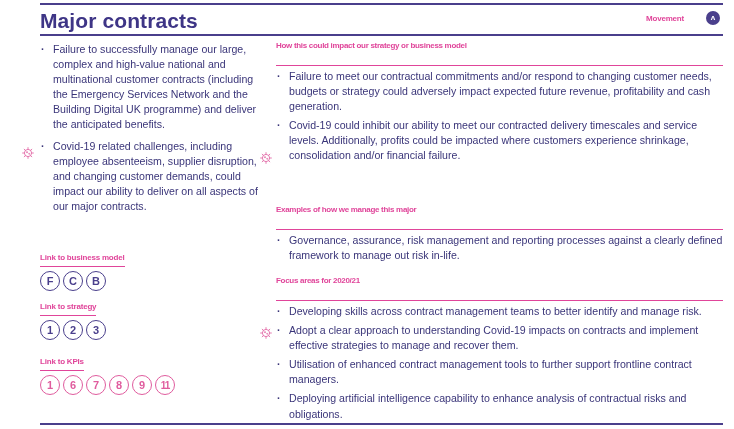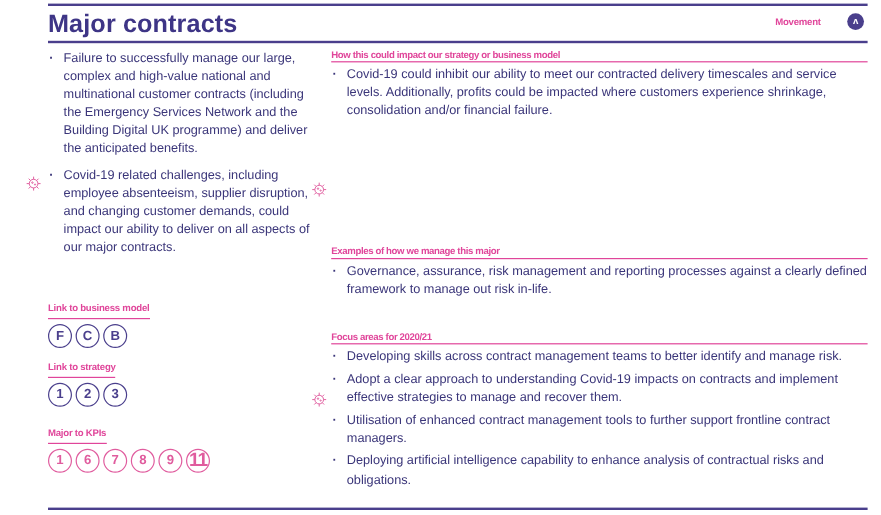--- a/index.html
+++ b/index.html
@@ -22,24 +22,24 @@
   .left .bl li { margin-bottom: 6px; }
 
   .virus { position: absolute; width: 14px; height: 14px; }
   .virus svg { width: 14px; height: 14px; display: block; }
 
   .link-head { display: inline-block; font-size: 8px; font-weight: bold; color: #e0459a; border-bottom: 1.5px solid #e0459a; padding-bottom: 4px; letter-spacing: -0.2px; }
   .link-block { position: absolute; left: 40px; }
   .circles { display: flex; gap: 3px; margin-top: 4px; }
   .circ { width: 20px; height: 20px; border-radius: 50%; border: 1.3px solid #4a3f8c; color: #4a3f8c; font-size: 11px; font-weight: bold; display: flex; align-items: center; justify-content: center; }
   .circ.pink { border-color: #e05c9e; color: #e05c9e; }
-  .circ.small { font-size: 16px; letter-spacing: -1px; }
+  .circ.small { font-size: 10px; letter-spacing: -1px; }
 
   .right { position: absolute; left: 276px; width: 447px; }
-  .sec-head { font-size: 8px; font-weight: bold; color: #e0459a; border-bottom: 1.5px solid #e0459a; padding-bottom: 1px; letter-spacing: -0.3px; }
+  .sec-head { font-size: 8px; font-weight: bold; color: #e0459a; border-bottom: 1.5px solid #e0459a; padding-bottom: 15px; letter-spacing: -0.3px; }
   .right .bl { margin-top: 3px; }
   .right .bl li { margin-bottom: 4px; }
 </style>
 </head>
 <body>
 
 <div class="rule-top"></div>
 <h1 class="title">Major contracts</h1>
 <span class="movement">Movement</span>
 <span class="move-badge">ʌ</span>
@@ -74,34 +74,35 @@
 <div class="link-block" style="top:295px;">
   <span class="link-head">Link to strategy</span>
   <div class="circles">
     <span class="circ">1</span>
     <span class="circ">2</span>
     <span class="circ">3</span>
   </div>
 </div>
 
 <div class="link-block" style="top:350px;">
-  <span class="link-head">Major to KPIs</span>
+  <span class="link-head">Link to KPIs</span>
   <div class="circles">
     <span class="circ pink">1</span>
     <span class="circ pink">6</span>
     <span class="circ pink">7</span>
     <span class="circ pink">8</span>
     <span class="circ pink">9</span>
     <span class="circ pink small">11</span>
   </div>
 </div>
 
 <div class="right" style="top:41px;">
   <div class="sec-head">How this could impact our strategy or business model</div>
   <ul class="bl">
+    <li><span>Failure to meet our contractual commitments and/or respond to changing customer needs, budgets or strategy could adversely impact expected future revenue, profitability and cash generation.</span></li>
     <li><span>Covid-19 could inhibit our ability to meet our contracted delivery timescales and service levels. Additionally, profits could be impacted where customers experience shrinkage, consolidation and/or financial failure.</span></li>
   </ul>
 </div>
 <span class="virus" style="left:259px; top:151px;">
   <svg viewBox="0 0 14 14">
       <g fill="none" stroke="#e05c9e" stroke-width="0.8">
         <circle cx="7" cy="7" r="3.6"></circle>
         <path d="M7 1.2v2.2M7 10.6v2.2M1.2 7h2.2M10.6 7h2.2M2.9 2.9l1.6 1.6M9.5 9.5l1.6 1.6M2.9 11.1l1.6-1.6M9.5 4.5l1.6-1.6"></path>
         <circle cx="6" cy="6.2" r="0.6"></circle>
         <circle cx="8.2" cy="7.8" r="0.5"></circle>

